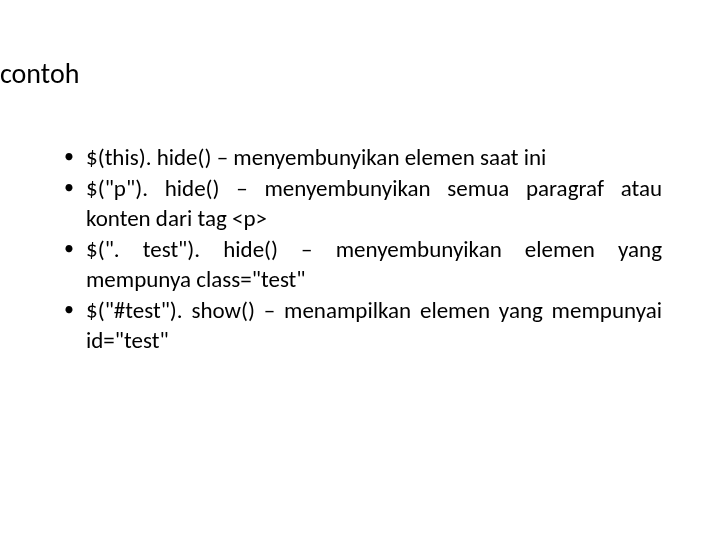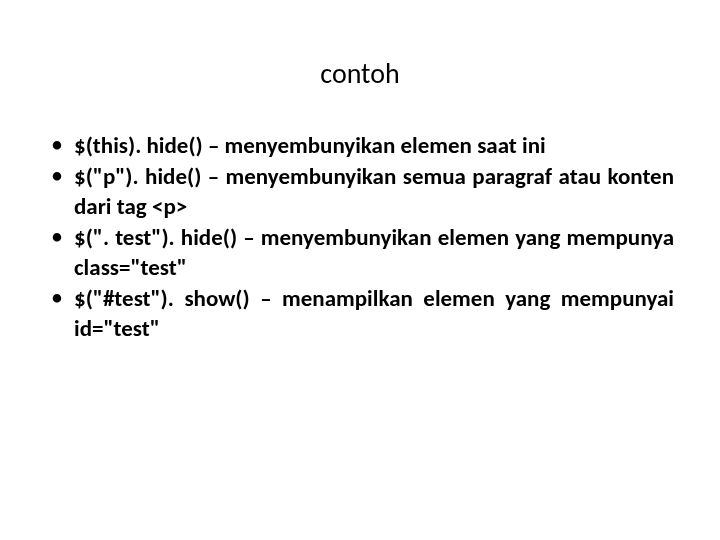--- a/index.html
+++ b/index.html
@@ -12,34 +12,33 @@
     color: #000000;
   }
   .slide {
     width: 720px;
     height: 540px;
     box-sizing: border-box;
     padding: 0;
     position: relative;
   }
   .title {
-    text-align: center;
+    text-align: left;
     font-size: 28px;
     font-weight: 400;
     padding-top: 56px;
     padding-bottom: 40px;
   }
   .content {
     padding: 0 46px 0 46px;
   }
   ul.bullets {
     list-style: none;
-    margin: 0;
+    margin: 12px;
     padding: 0;
-    font-weight: bold;
   }
   ul.bullets > li {
     position: relative;
     padding-left: 28px;
     font-size: 23px;
     line-height: 1.28;
     margin-bottom: 2px;
     text-align: justify;
     text-justify: inter-word;
   }

